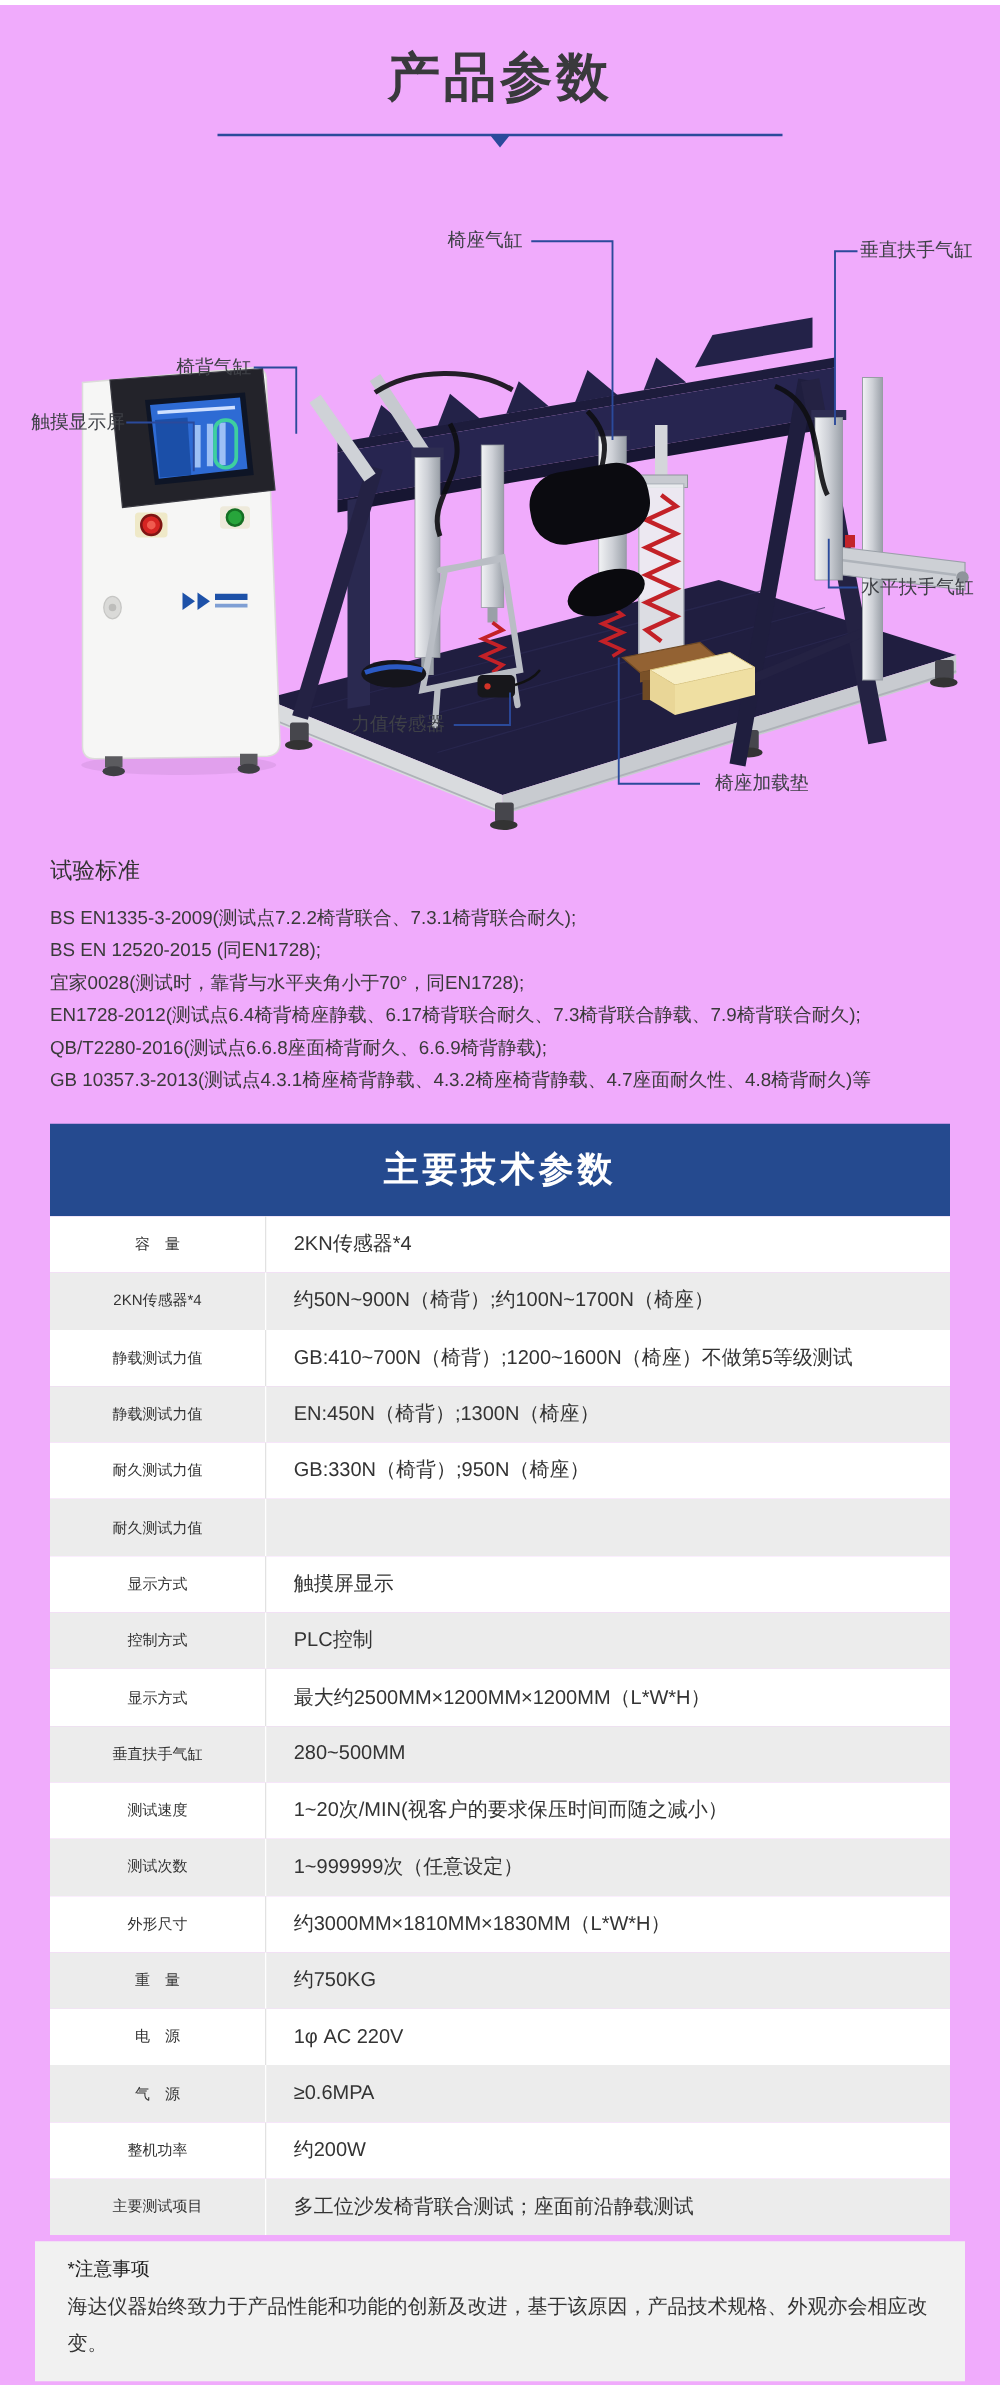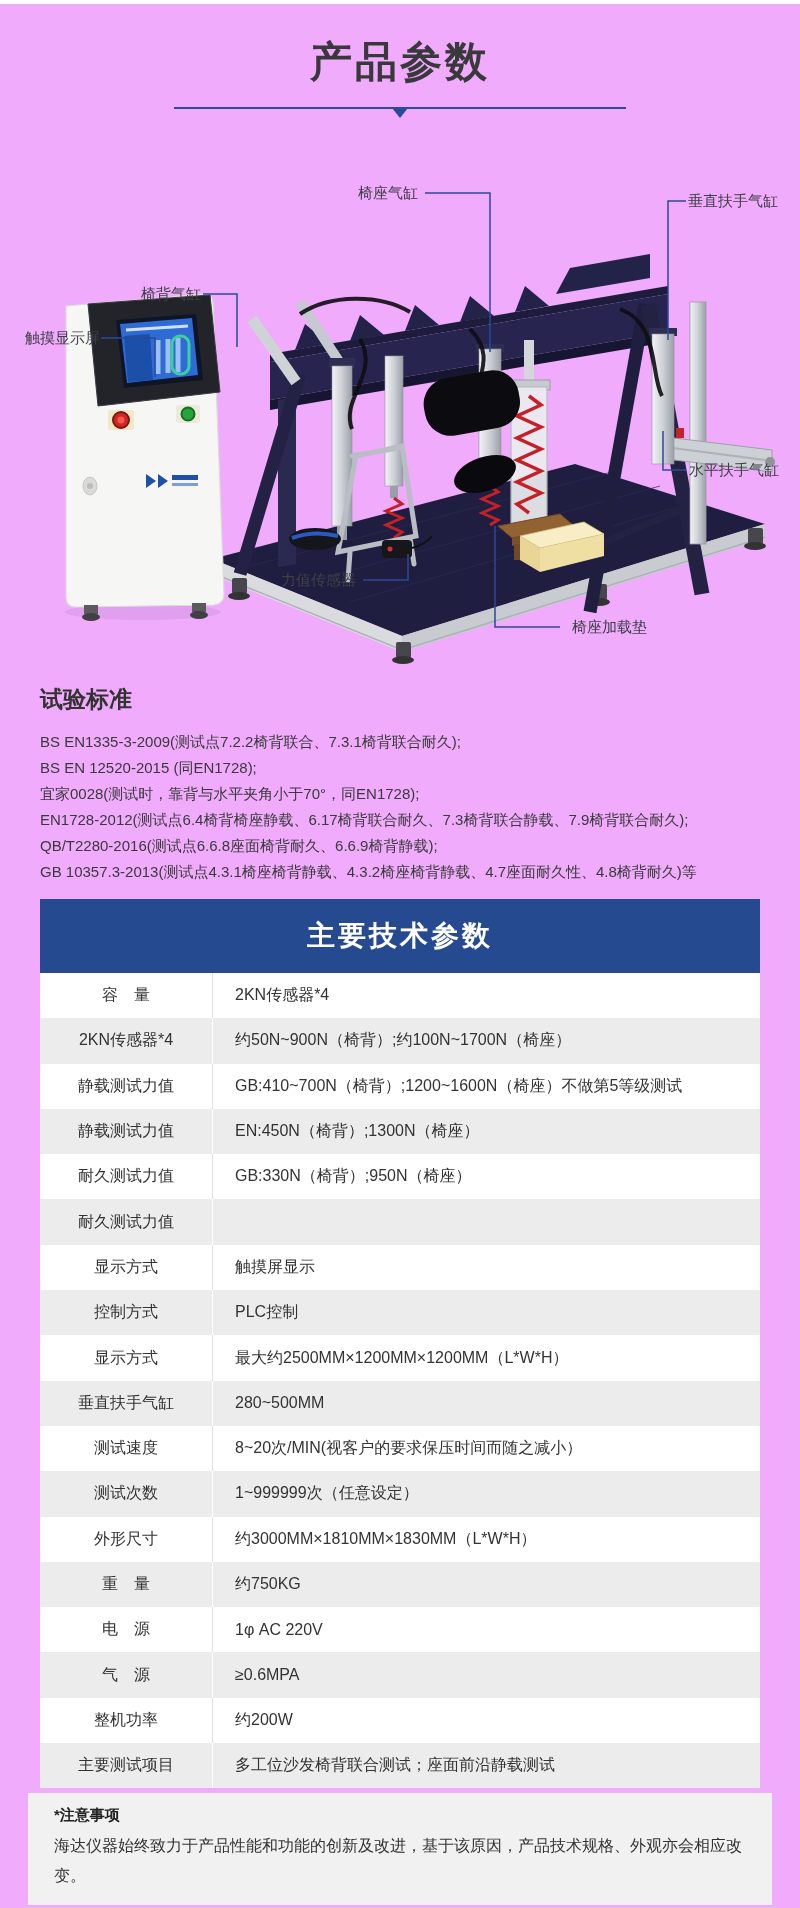--- a/index.html
+++ b/index.html
@@ -12,36 +12,36 @@
   .page-title{margin:30px 0 0 0;font-size:42px;font-weight:bold;color:#39393c;letter-spacing:3px;}
   .title-rule{width:452px;height:2px;background:#2b4a9b;margin:17px auto 0;}
   .title-tri{width:0;height:0;margin:-1px auto 0;border-left:8px solid transparent;
     border-right:8px solid transparent;border-top:10px solid #2b4a9b;}
   
   .figure{position:absolute;top:140px;left:0;width:800px;height:520px;}
   .figure svg{position:absolute;top:0;left:0;}
   .fig-label{position:absolute;font-size:15px;color:#3e4046;white-space:nowrap;line-height:15px;}
   
   .standards{position:absolute;top:680px;left:40px;right:26px;}
-  .standards h2{margin:0 0 14px 0;font-size:23px;font-weight:bold;color:#333;}
+  .standards h2{margin:0 0 14px 0;font-size:18px;font-weight:normal;color:#333;}
   .std-line{font-size:15px;color:#3a3a3a;line-height:26px;}
   
   .params{position:absolute;top:895px;left:40px;width:720px;}
   .params-header{height:74px;background:#254a8f;color:#fff;display:flex;align-items:center;
     justify-content:center;font-size:28px;font-weight:bold;letter-spacing:3px;}
   .prow{display:flex;align-items:stretch;height:45.3px;background:#fff;}
   .prow:nth-child(even){background:#ececec;}
   .pcell-label{width:172px;display:flex;align-items:center;justify-content:center;
-    font-size:16px;color:#333;border-right:1px solid #e2e2e2;text-align:center;}
+    font-size:12px;color:#333;border-right:1px solid #e2e2e2;text-align:center;}
   .prow:nth-child(even) .pcell-label{border-right-color:#ffffff;}
   .pcell-value{flex:1;display:flex;align-items:center;padding-left:22px;font-size:16px;color:#333;}
   
   .notice{position:absolute;top:1789px;left:28px;width:744px;box-sizing:border-box;
     background:#f1f1f1;padding:13px 26px 14px 26px;}
-  .notice-title{font-size:15px;font-weight:bold;color:#222;margin:0 0 6px 0;}
+  .notice-title{font-size:15px;font-weight:normal;color:#222;margin:0 0 6px 0;}
   .notice-body{font-size:16px;color:#333;line-height:30px;margin:0;}
 </style>
 </head>
 <body>
 
 <div class="page">
 
   <div class="title-block">
     <h1 class="page-title">产品参数</h1>
     <div class="title-rule"></div>
@@ -280,21 +280,21 @@
       <div class="prow">
           <div class="pcell-label">显示方式</div>
           <div class="pcell-value">最大约2500MM×1200MM×1200MM（L*W*H）</div>
         </div>
       <div class="prow">
           <div class="pcell-label">垂直扶手气缸</div>
           <div class="pcell-value">280~500MM</div>
         </div>
       <div class="prow">
           <div class="pcell-label">测试速度</div>
-          <div class="pcell-value">8~20次/MIN(视客户的要求保压时间而随之减小）</div>
+          <div class="pcell-value">1~20次/MIN(视客户的要求保压时间而随之减小）</div>
         </div>
       <div class="prow">
           <div class="pcell-label">测试次数</div>
           <div class="pcell-value">1~999999次（任意设定）</div>
         </div>
       <div class="prow">
           <div class="pcell-label">外形尺寸</div>
           <div class="pcell-value">约3000MM×1810MM×1830MM（L*W*H）</div>
         </div>
       <div class="prow">

